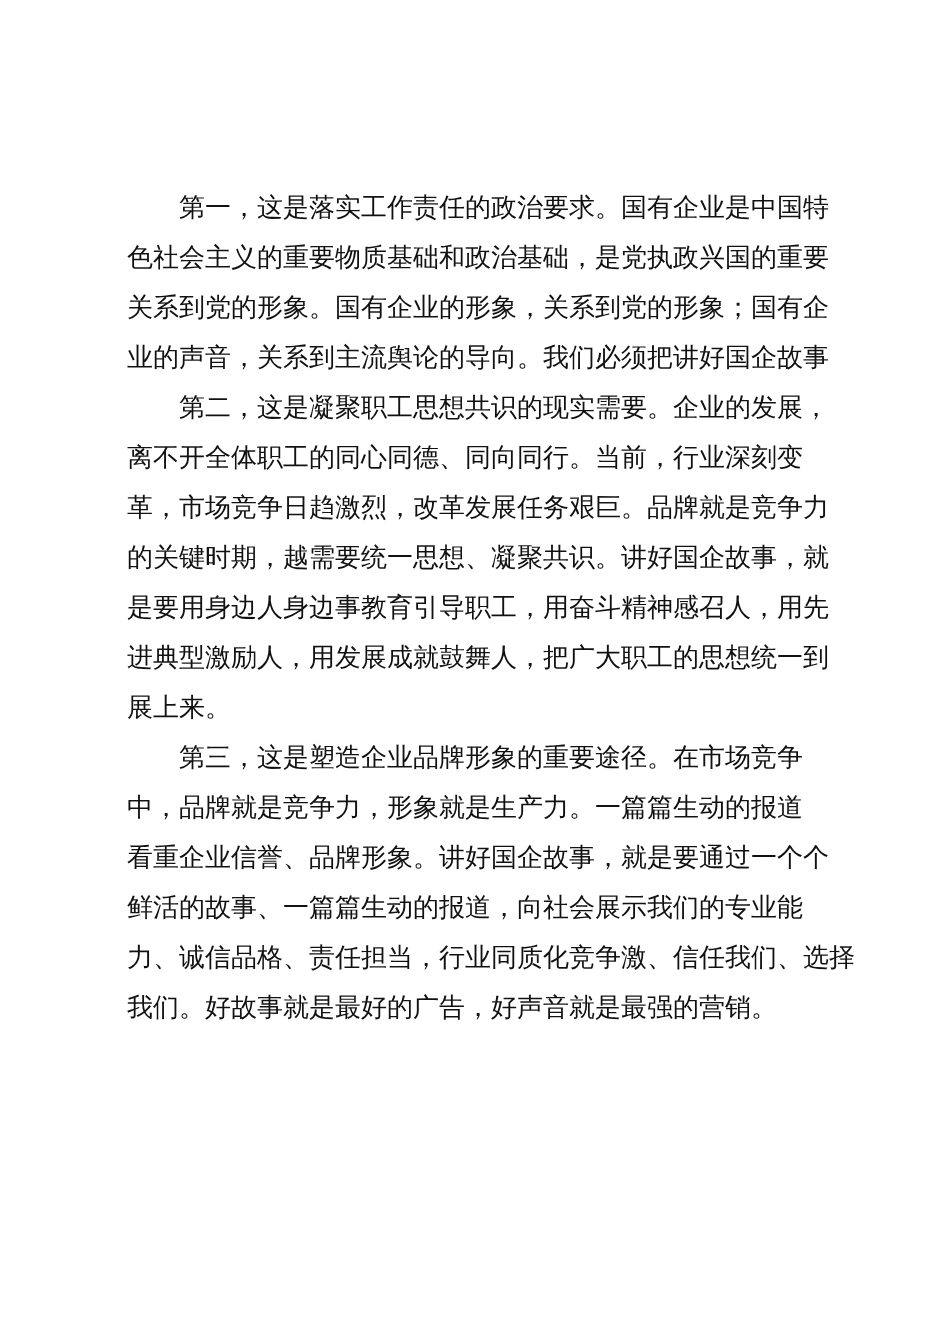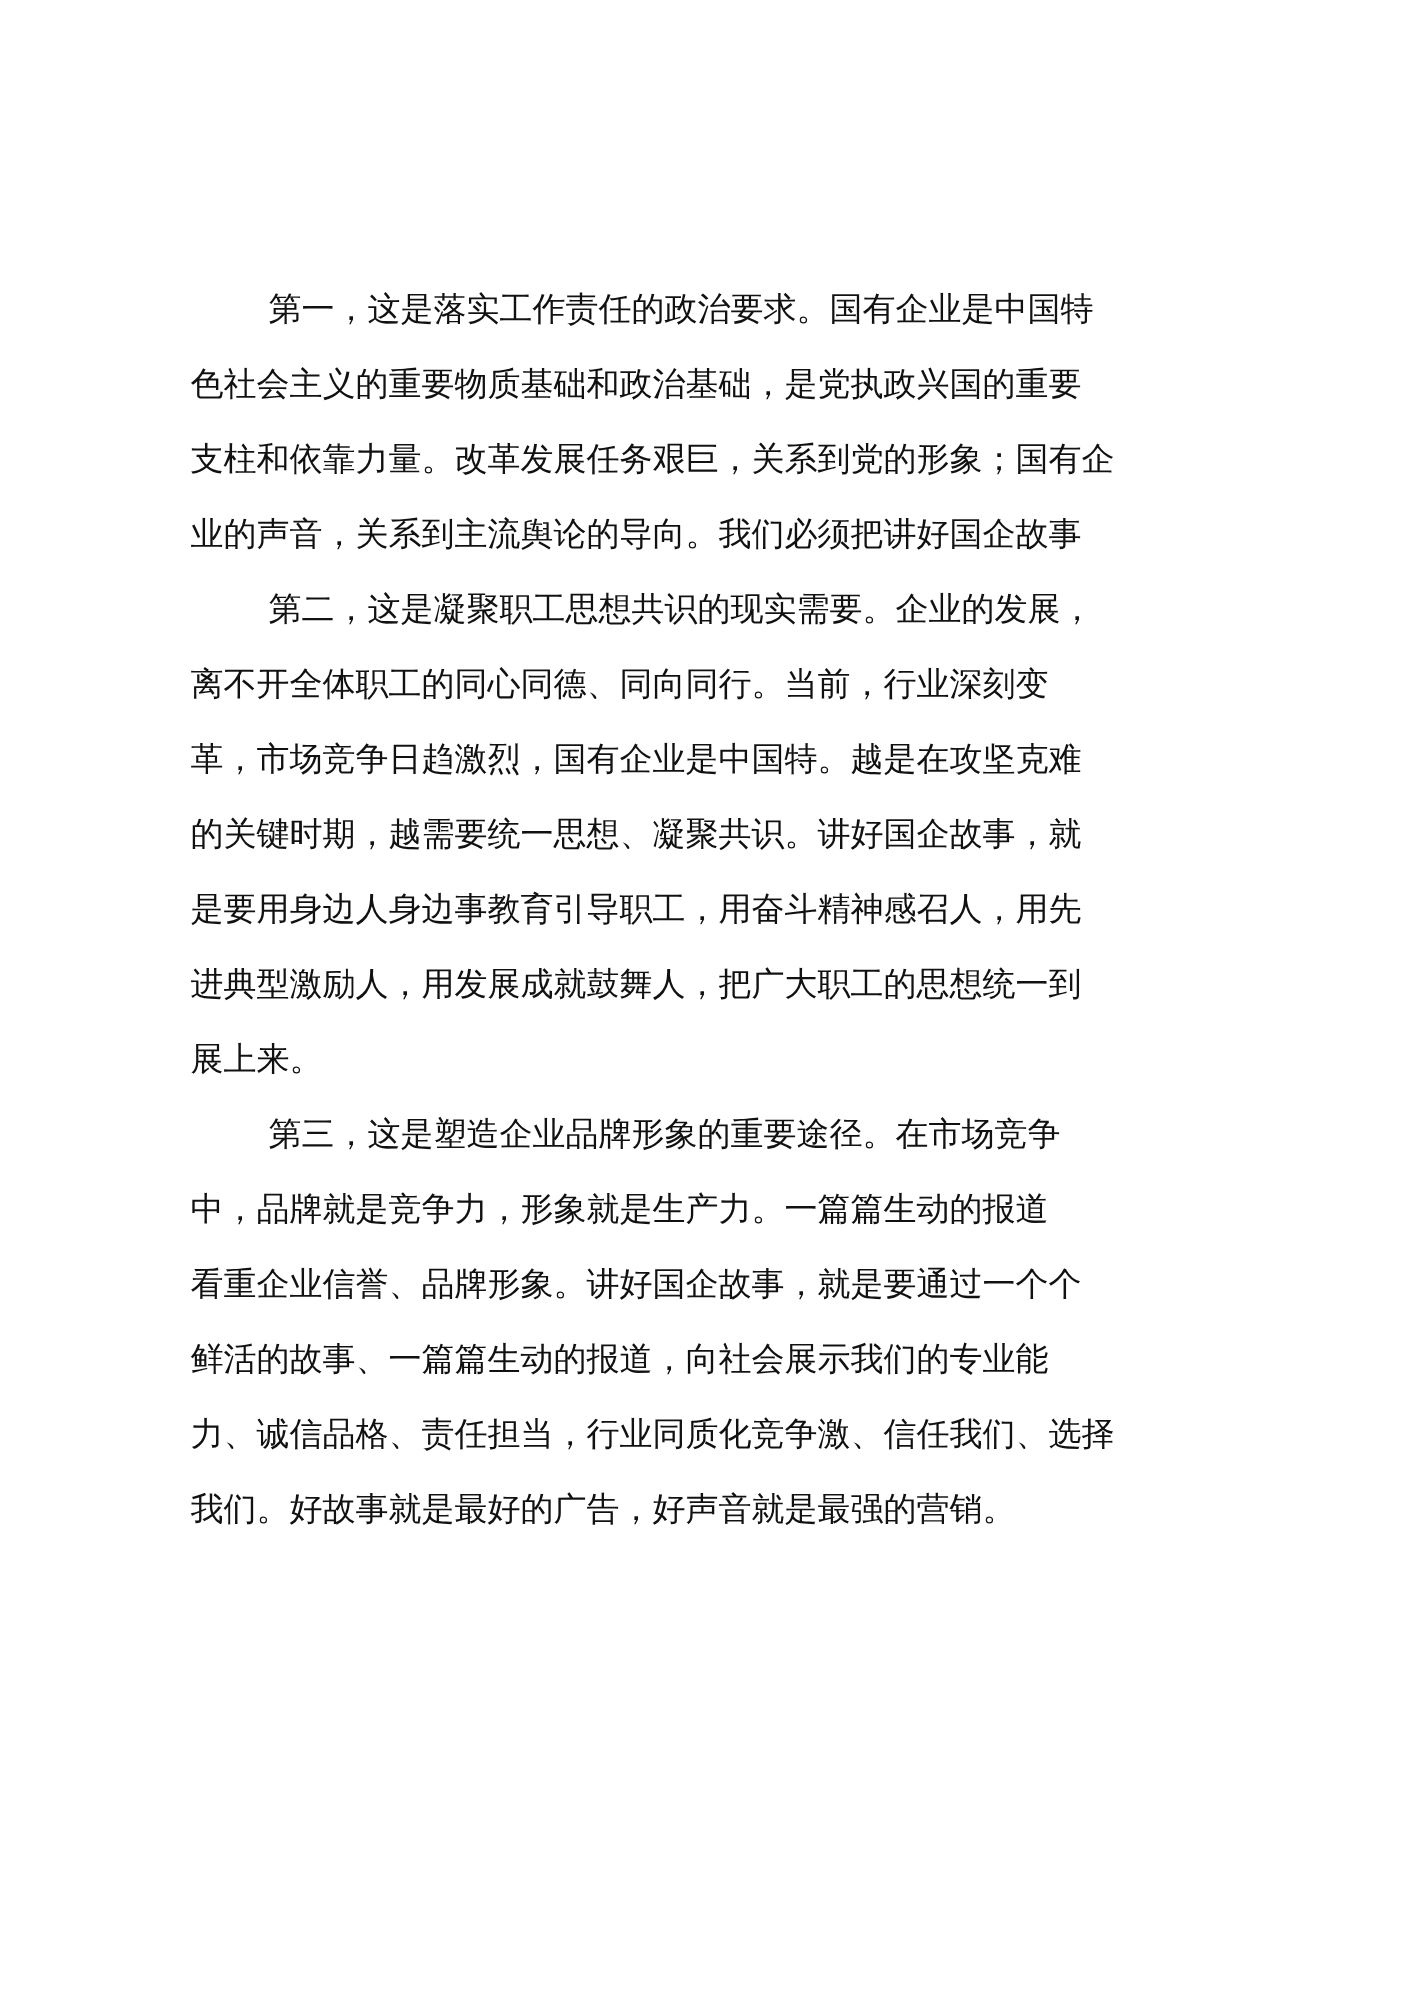--- a/index.html
+++ b/index.html
@@ -16,47 +16,47 @@
       color: #111111;
     }
     .page {
       position: absolute;
       left: 127px;
       top: 182px;
       width: 706px;
     }
     .para {
       margin: 0;
-      font-size: 22px;
+      font-size: 26px;
       line-height: 50px;
       letter-spacing: 0px;
     }
     .line {
       display: block;
       white-space: nowrap;
       height: 50px;
     }
     .line.indent {
       padding-left: 52px;
     }
   </style>
 </head>
 <body>
 
 <div class="page">
   <p class="para">
     <span class="line indent">第一，这是落实工作责任的政治要求。国有企业是中国特</span>
     <span class="line">色社会主义的重要物质基础和政治基础，是党执政兴国的重要</span>
-    <span class="line">支柱和依靠力量。改革发展任务艰巨，关系到党的形象；国有企</span>
+    <span class="line">关系到党的形象。国有企业的形象，关系到党的形象；国有企</span>
     <span class="line">业的声音，关系到主流舆论的导向。我们必须把讲好国企故事</span>
   </p>
   <p class="para">
     <span class="line indent">第二，这是凝聚职工思想共识的现实需要。企业的发展，</span>
     <span class="line">离不开全体职工的同心同德、同向同行。当前，行业深刻变</span>
-    <span class="line">革，市场竞争日趋激烈，国有企业是中国特。越是在攻坚克难</span>
+    <span class="line">革，市场竞争日趋激烈，改革发展任务艰巨。品牌就是竞争力</span>
     <span class="line">的关键时期，越需要统一思想、凝聚共识。讲好国企故事，就</span>
     <span class="line">是要用身边人身边事教育引导职工，用奋斗精神感召人，用先</span>
     <span class="line">进典型激励人，用发展成就鼓舞人，把广大职工的思想统一到</span>
     <span class="line">展上来。</span>
   </p>
   <p class="para">
     <span class="line indent">第三，这是塑造企业品牌形象的重要途径。在市场竞争</span>
     <span class="line">中，品牌就是竞争力，形象就是生产力。一篇篇生动的报道</span>
     <span class="line">看重企业信誉、品牌形象。讲好国企故事，就是要通过一个个</span>
     <span class="line">鲜活的故事、一篇篇生动的报道，向社会展示我们的专业能</span>

